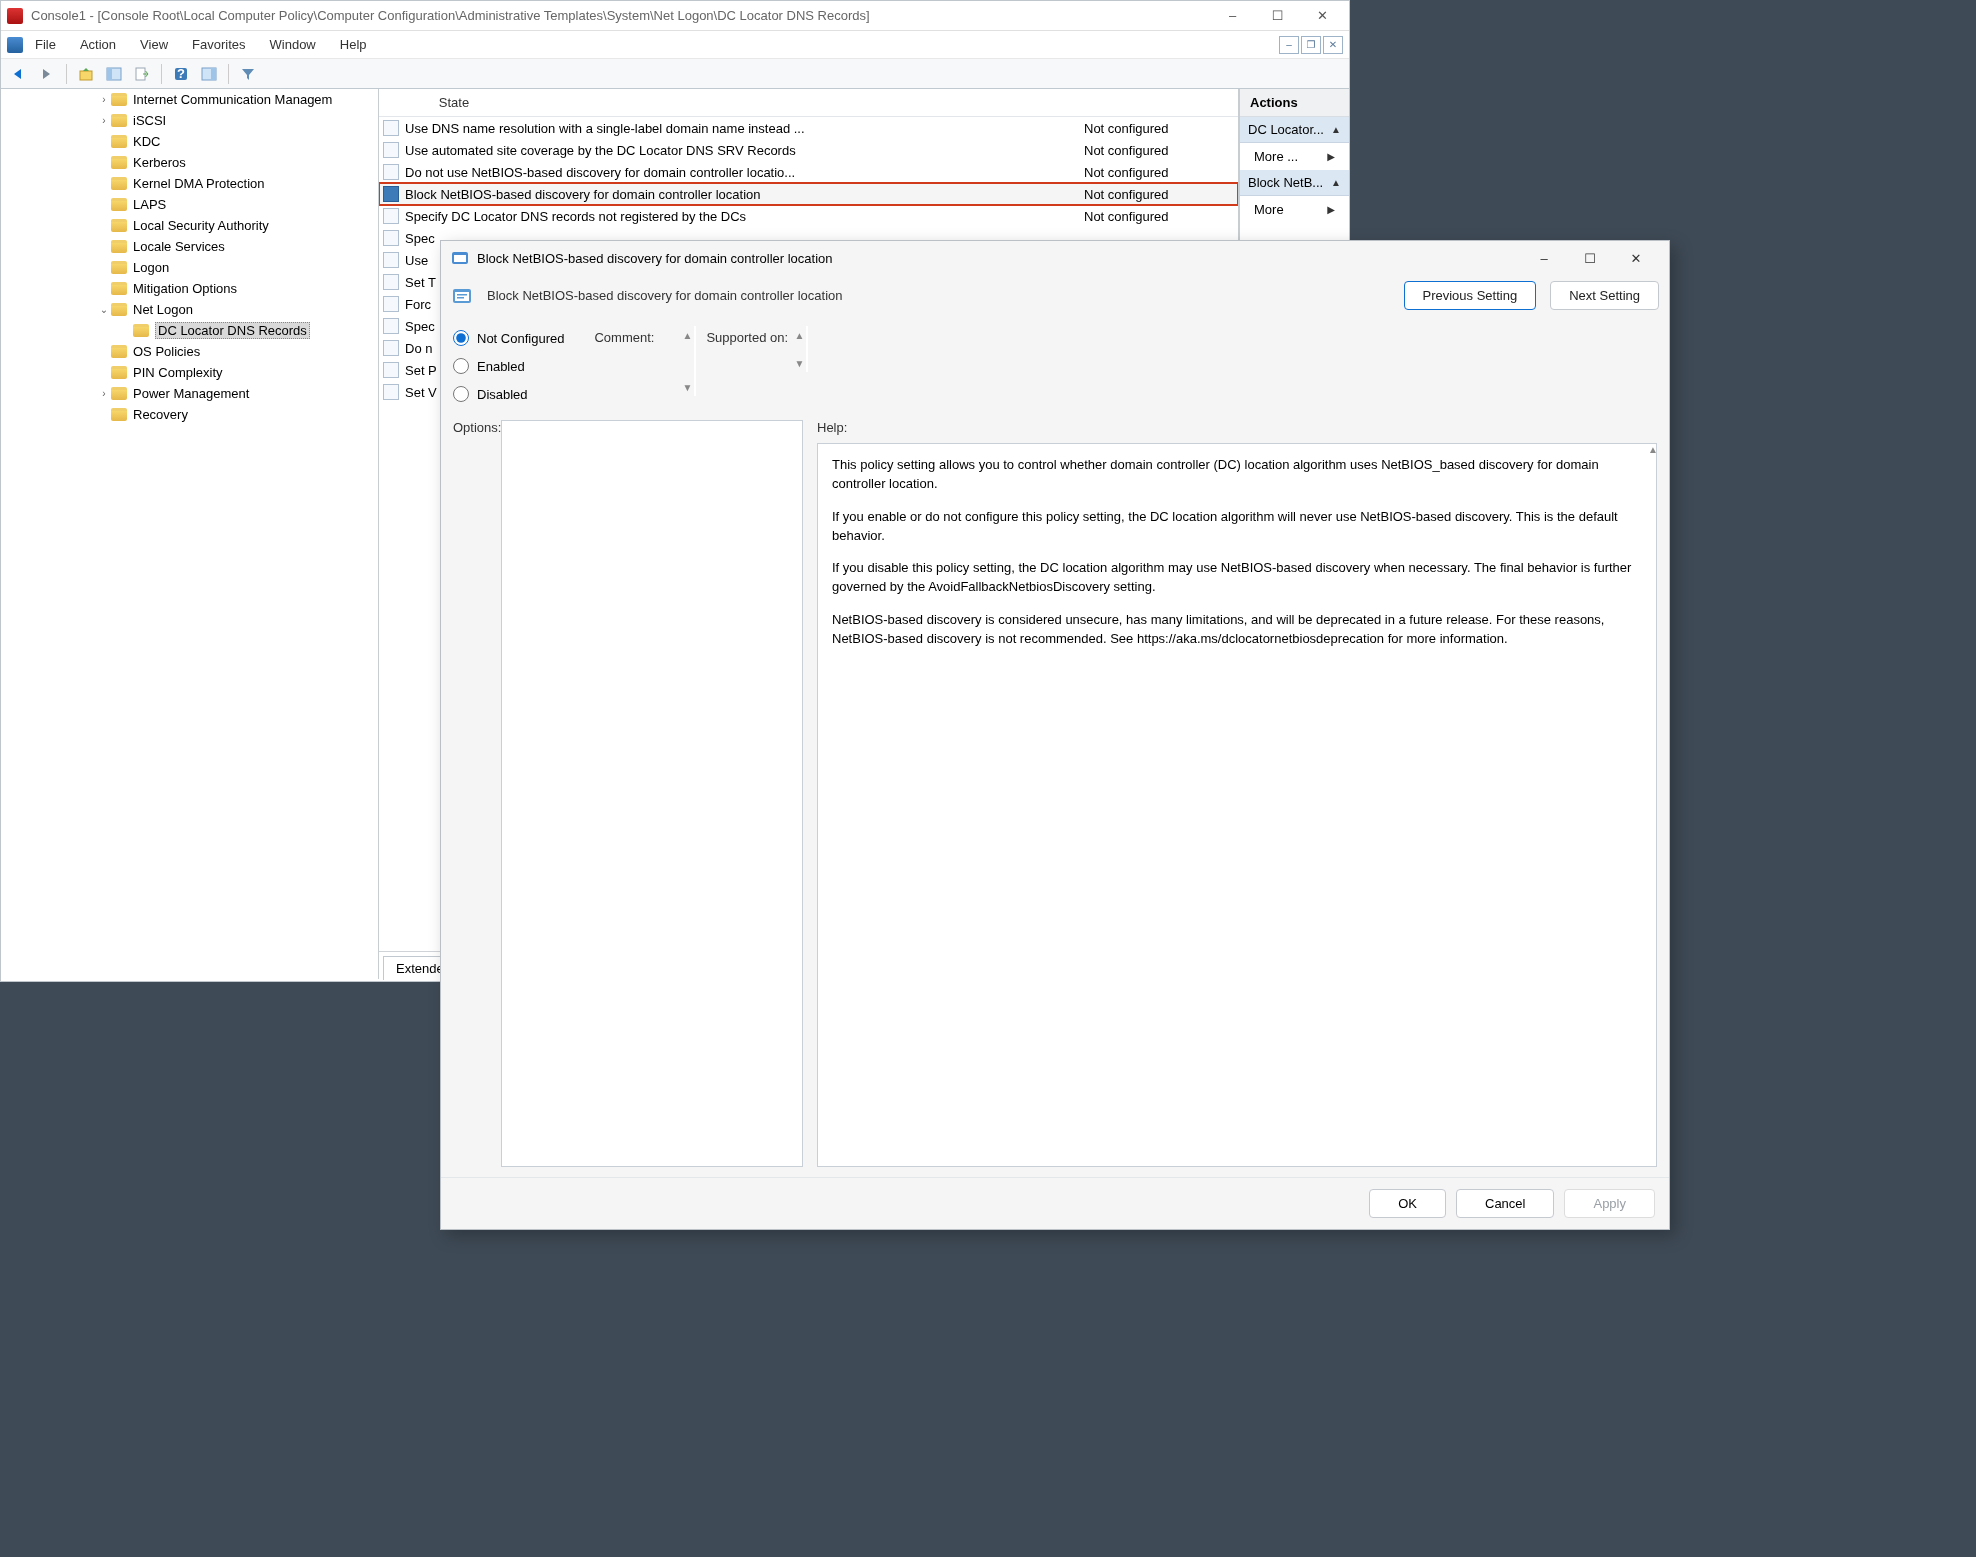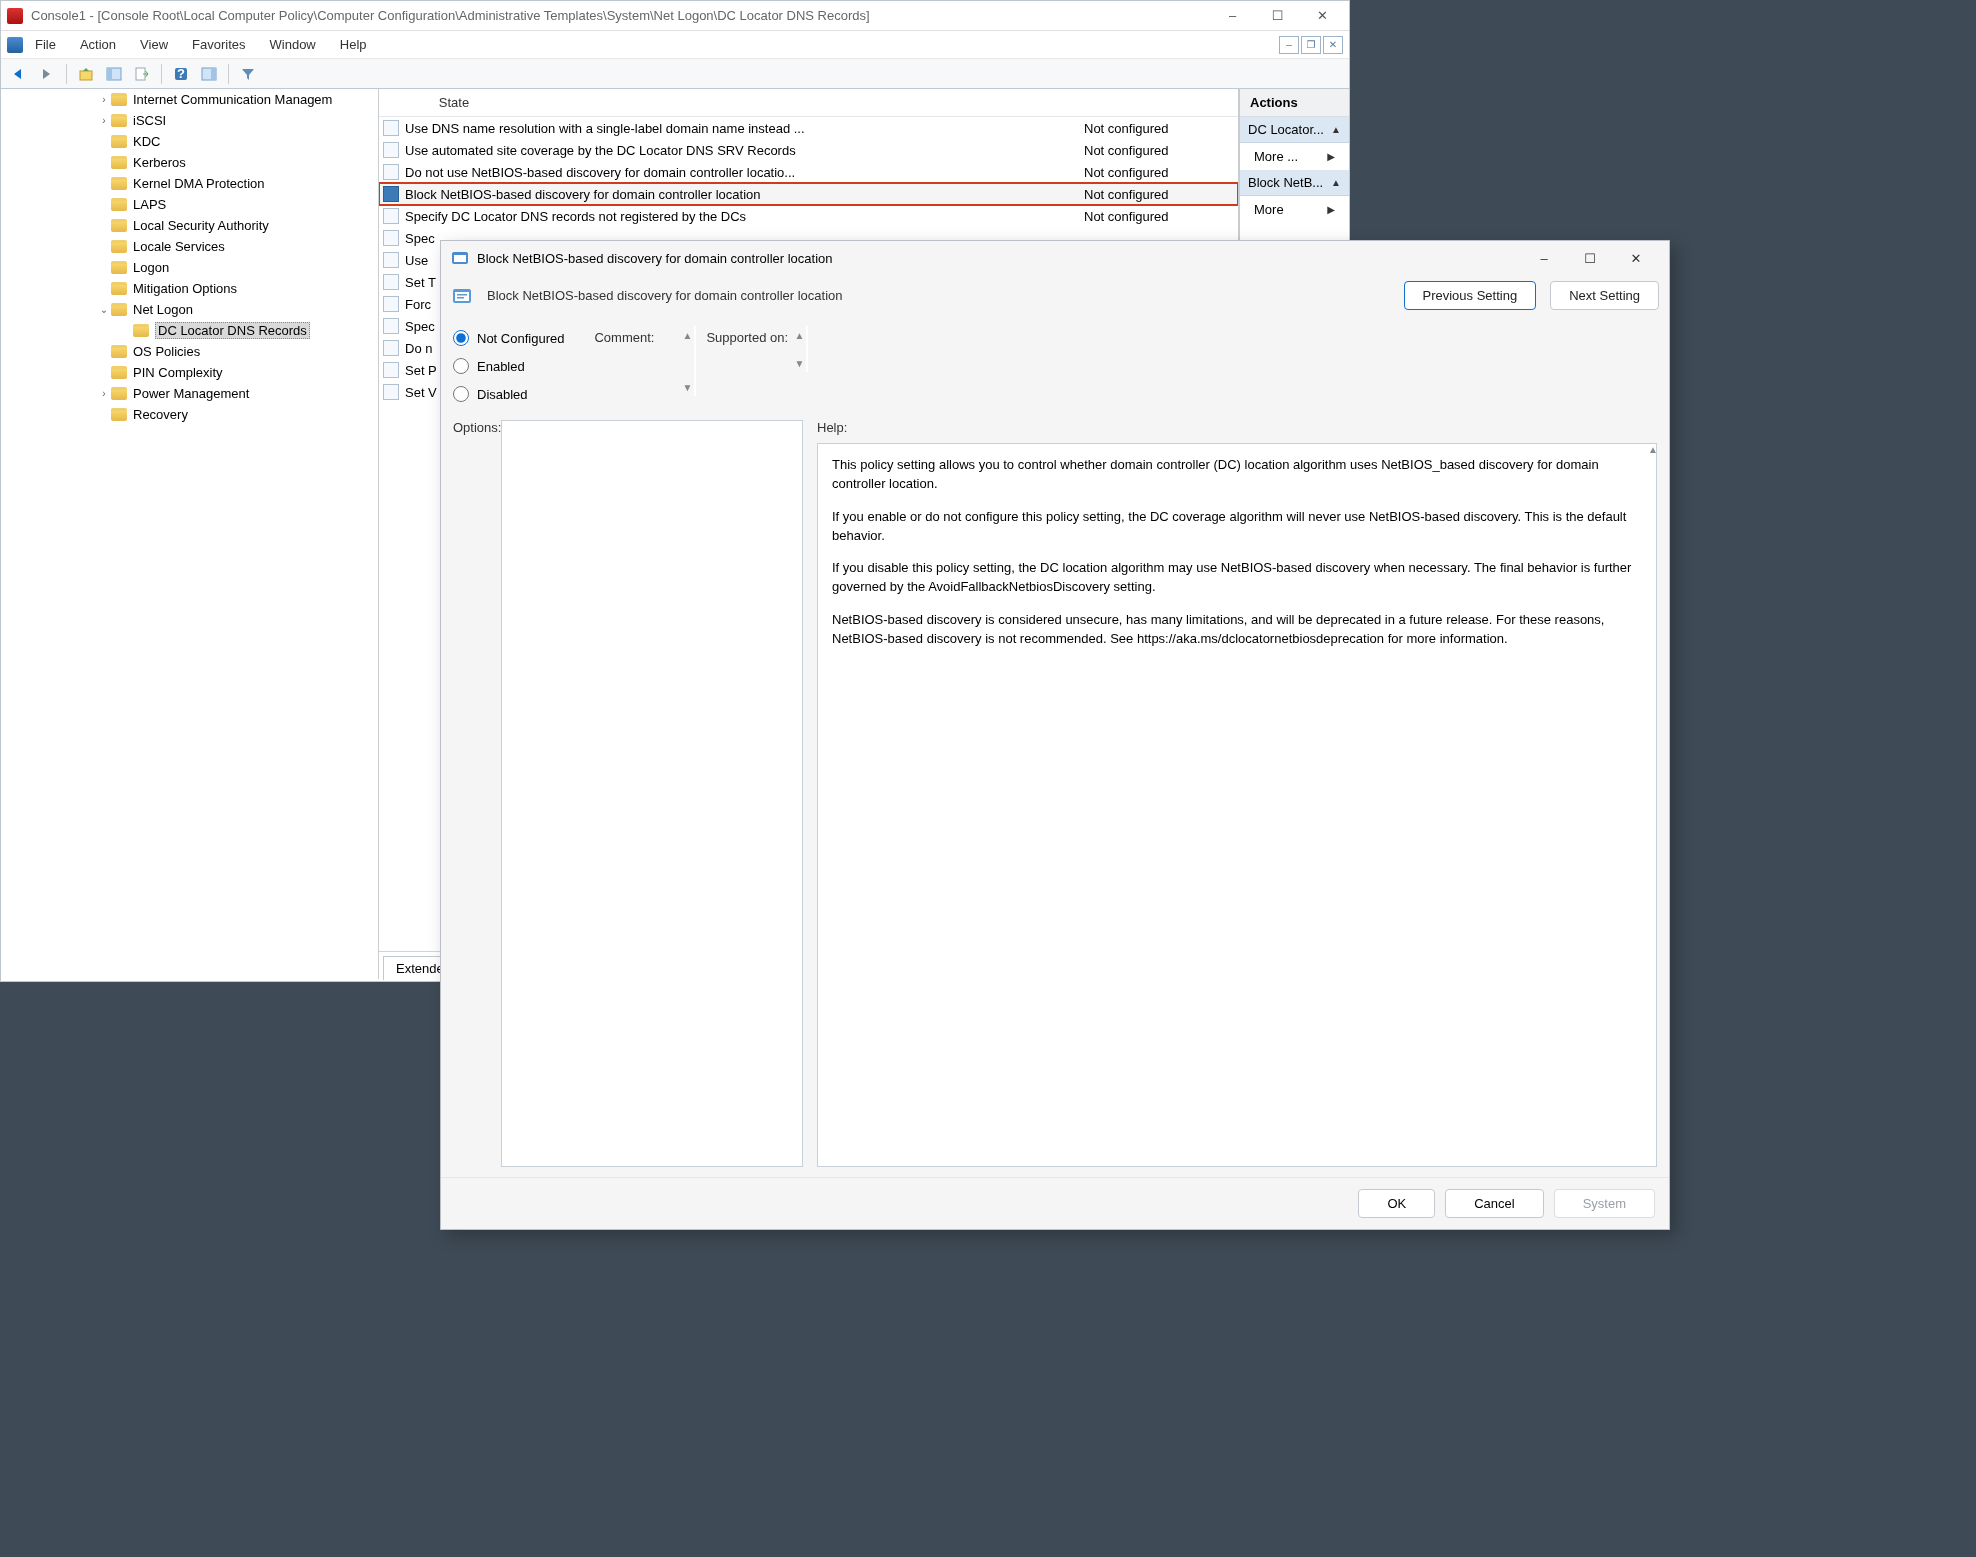--- a/index.html
+++ b/index.html
@@ -423,26 +423,26 @@
 
   <div class="dlg-lower">
     <div class="options-panel">
       <div class="panel-lbl">Options:</div>
       <div class="options-box"></div>
     </div>
     <div class="help-panel">
       <div class="panel-lbl">Help:</div>
       <div class="help-box">
         <p>This policy setting allows you to control whether domain controller (DC) location algorithm uses NetBIOS_based discovery for domain controller location.</p>
-        <p>If you enable or do not configure this policy setting, the DC coverage algorithm will never use NetBIOS-based discovery. This is the default behavior.</p>
+        <p>If you enable or do not configure this policy setting, the DC location algorithm will never use NetBIOS-based discovery. This is the default behavior.</p>
         <p>If you disable this policy setting, the DC location algorithm may use NetBIOS-based discovery when necessary. The final behavior is further governed by the AvoidFallbackNetbiosDiscovery setting.</p>
         <p>NetBIOS-based discovery is considered unsecure, has many limitations, and will be deprecated in a future release. For these reasons, NetBIOS-based discovery is not recommended. See https://aka.ms/dclocatornetbiosdeprecation for more information.</p>
       </div>
       <div class="help-scroll">▲</div>
     </div>
   </div>
 
   <div class="dlg-buttons">
     <div class="btn">OK</div>
     <div class="btn">Cancel</div>
-    <div class="btn disabled">System</div>
+    <div class="btn disabled">Apply</div>
   </div>
 </div>
 
 </body></html>

